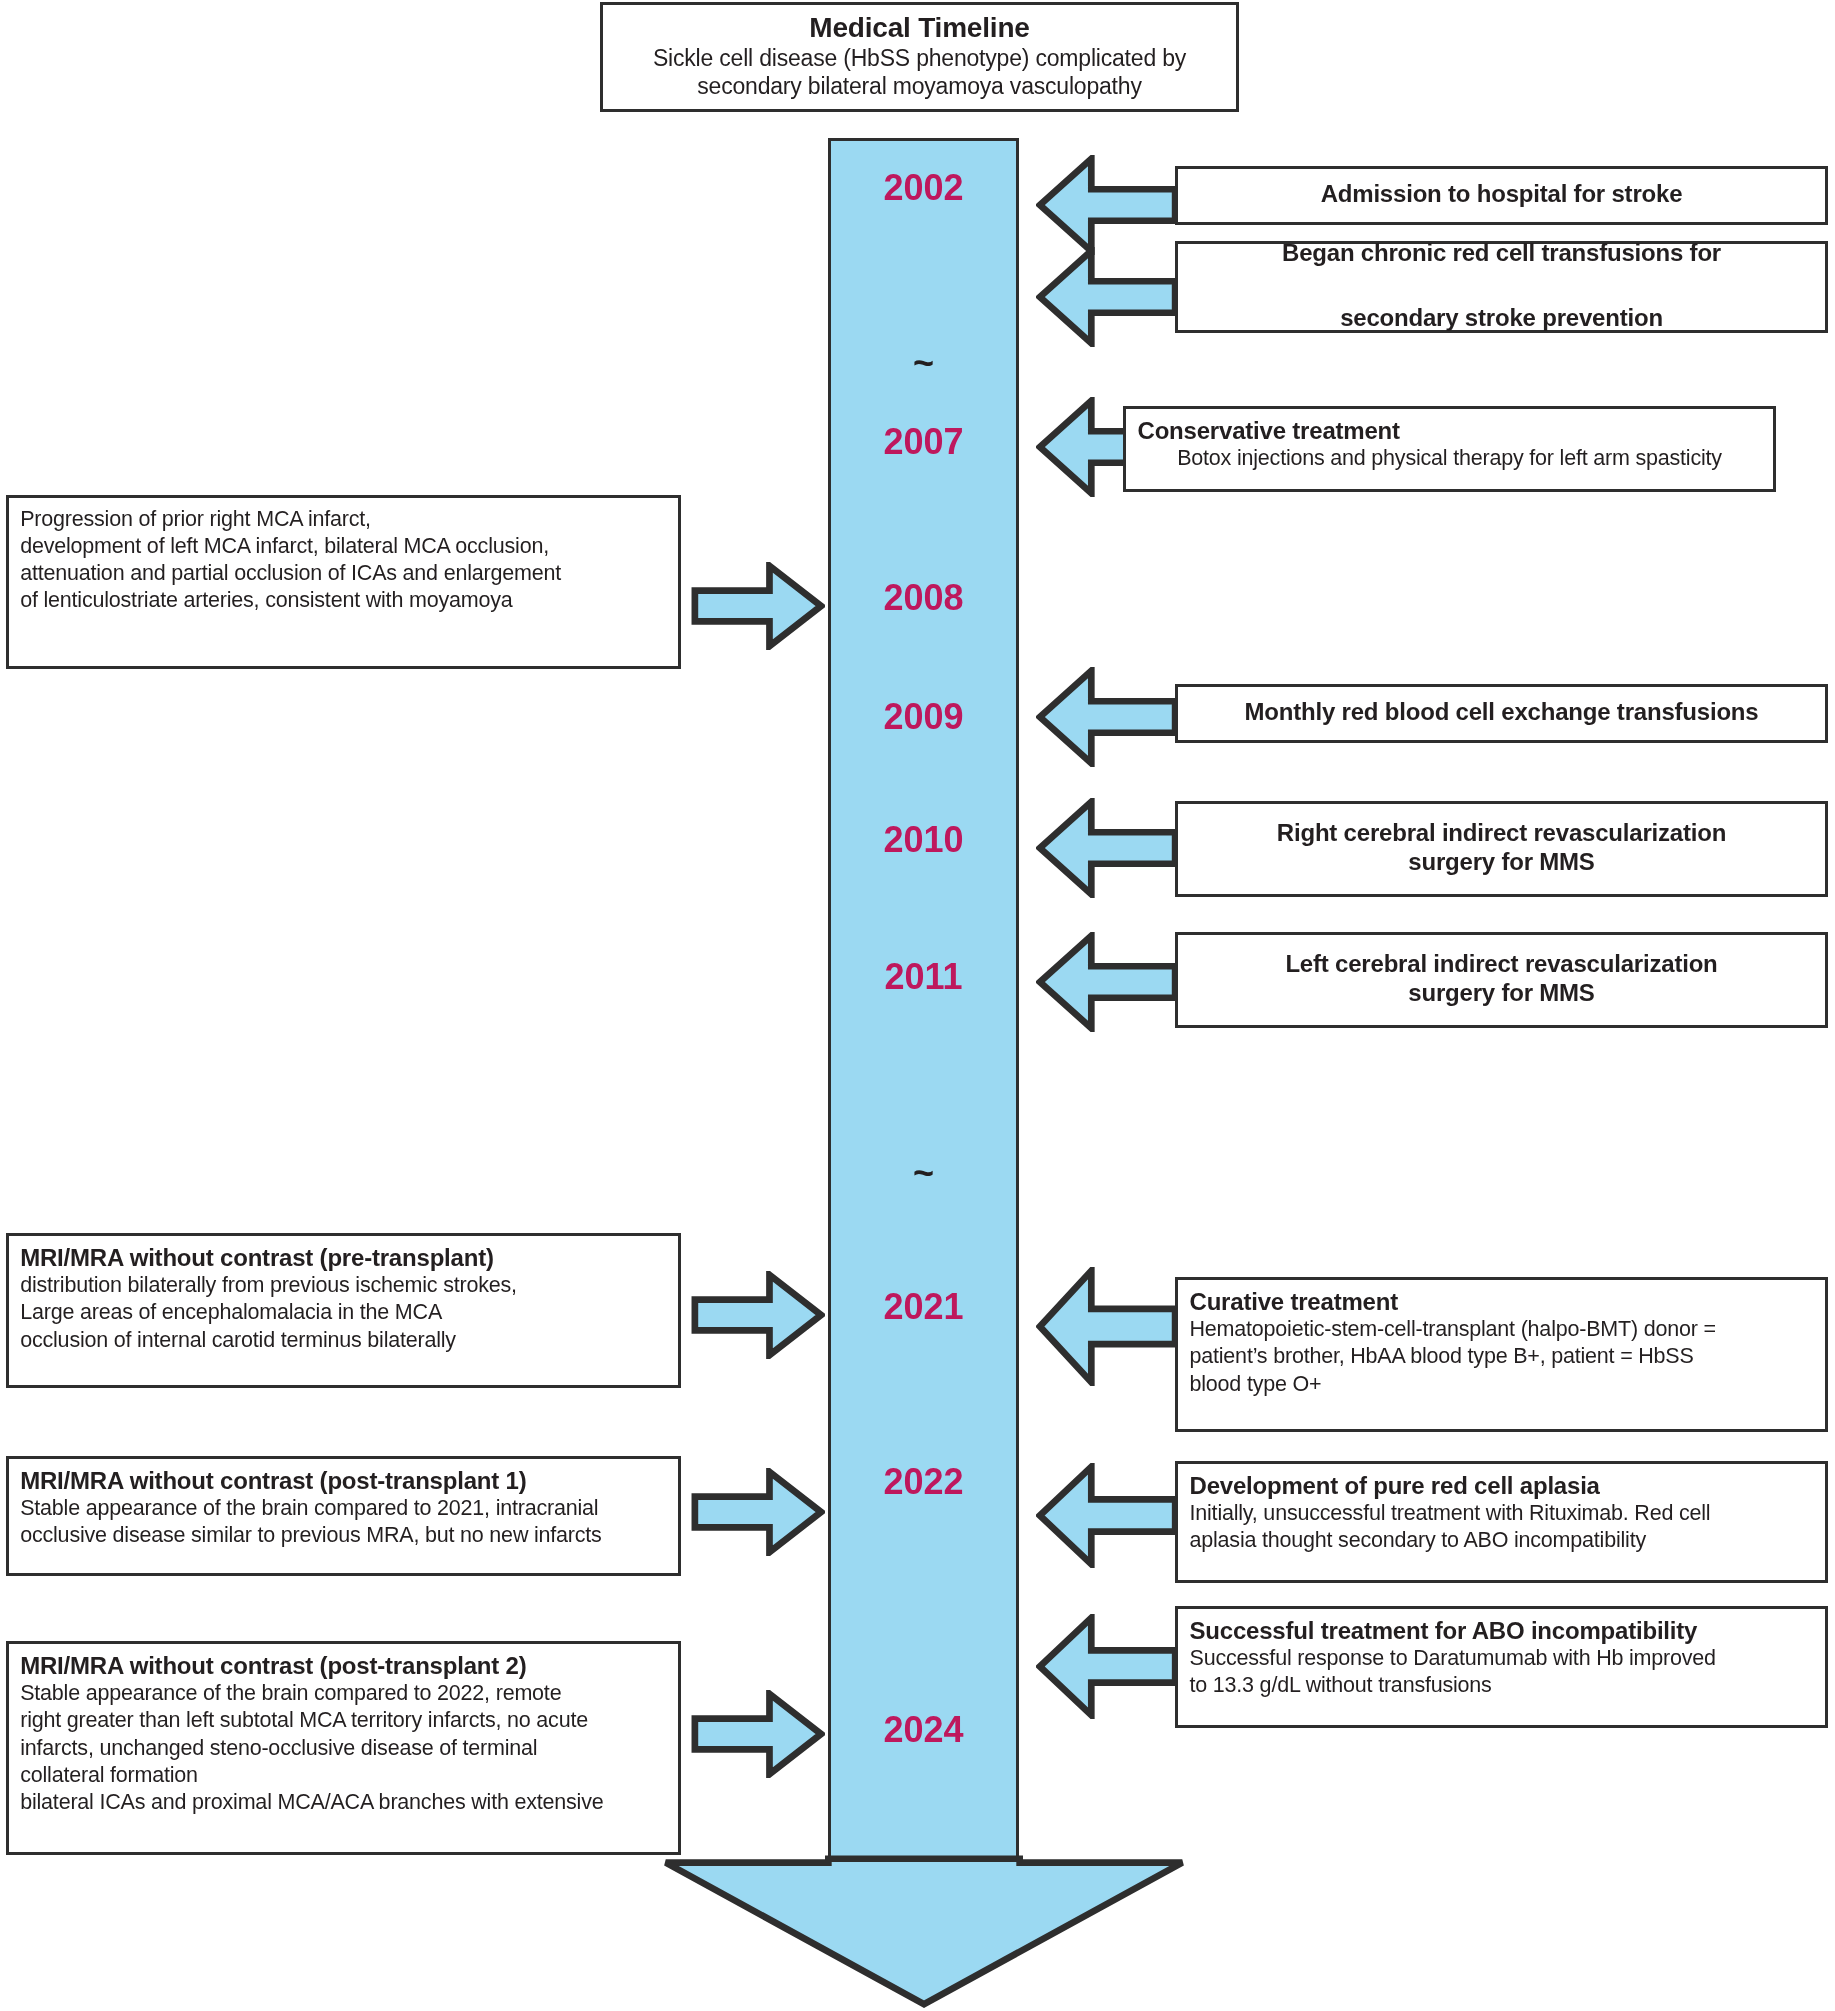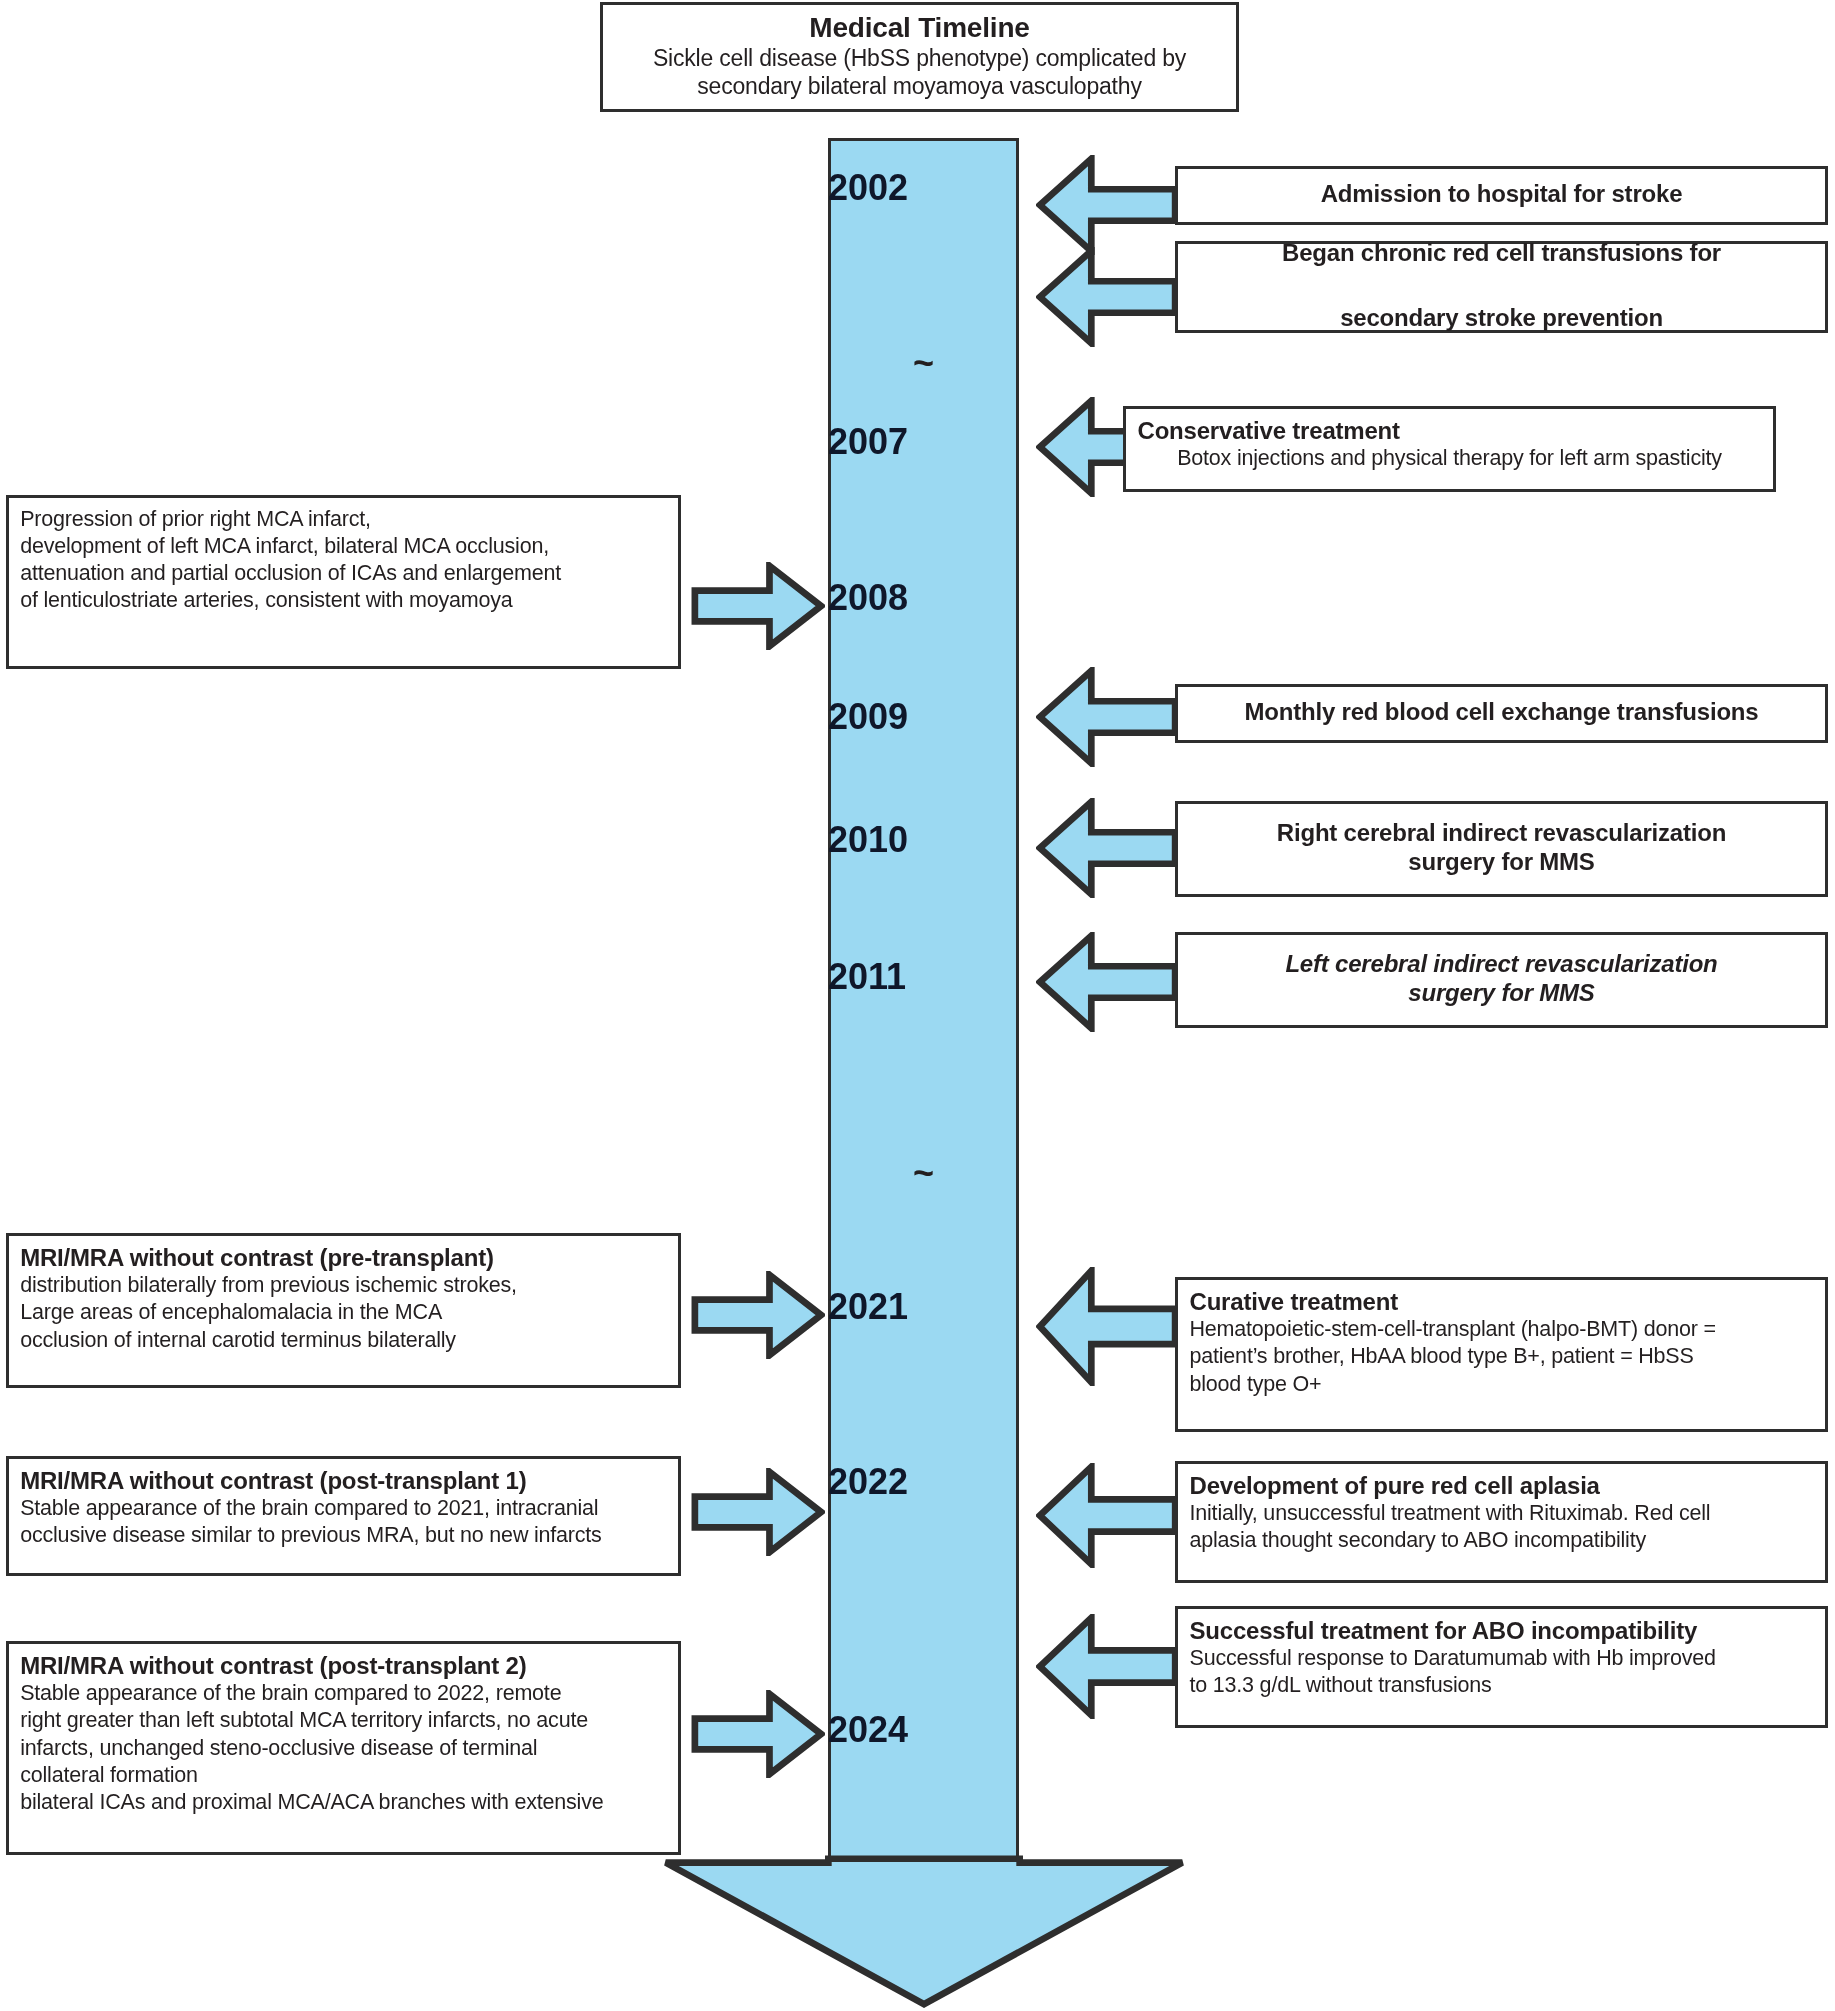--- a/index.html
+++ b/index.html
@@ -60,24 +60,24 @@
     left: 660px;
     top: 1851px;
     width: 528px;
     height: 159px;
   }
 
   .year {
     position: absolute;
     width: 191px;
     left: 828px;
-    text-align: left;
+    text-align: center;
     font-size: 36px;
     font-weight: bold;
-    color: #0f172a;
+    color: #be185d;
     letter-spacing: 0px;
   }
   .tilde {
     position: absolute;
     width: 191px;
     left: 828px;
     text-align: center;
     font-size: 36px;
     font-weight: bold;
     color: #231f20;
@@ -240,21 +240,21 @@
 
   <div class="ebox single" style="left:1175px; top:684px; width:653px; height:59px; display:flex; align-items:center; justify-content:center;">
     <div class="hd">Monthly red blood cell exchange transfusions</div>
   </div>
 
   <div class="ebox" style="left:1175px; top:801px; width:653px; height:96px; display:flex; flex-direction:column; align-items:center; justify-content:center;">
     <div class="hd">Right cerebral indirect revascularization</div>
     <div class="hd">surgery for MMS</div>
   </div>
 
-  <div class="ebox" style="left:1175px; top:932px; width:653px; height:96px; display:flex; flex-direction:column; align-items:center; justify-content:center;font-style:italic;">
+  <div class="ebox" style="left:1175px; top:932px; width:653px; height:96px; display:flex; flex-direction:column; align-items:center; justify-content:center;">
     <div class="hd">Left cerebral indirect revascularization</div>
     <div class="hd">surgery for MMS</div>
   </div>
 
   <div class="ebox" style="left:1175px; top:1277px; width:653px; height:155px;">
     <div class="hd">Curative treatment</div>
     <div class="bd">Hematopoietic-stem-cell-transplant (halpo-BMT) donor =</div>
     <div class="bd">patient’s brother, HbAA blood type B+, patient = HbSS</div>
     <div class="bd">blood type O+</div>
   </div>

